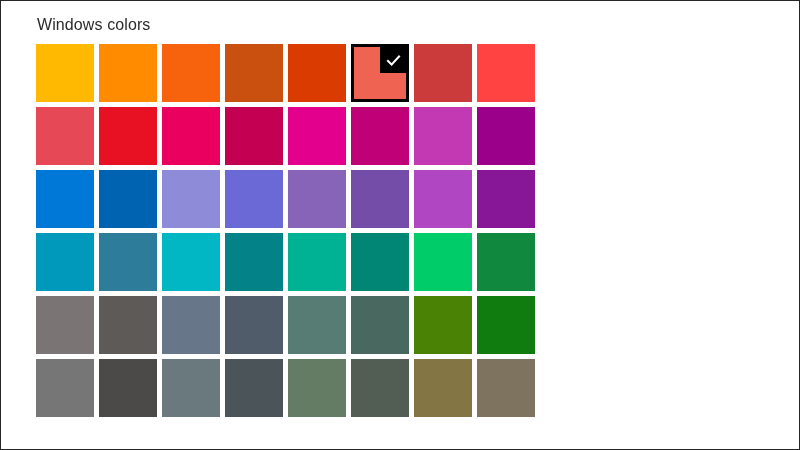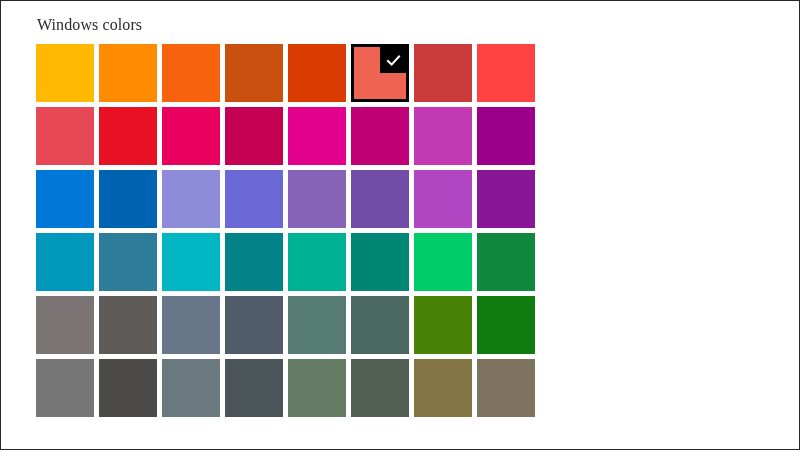--- a/index.html
+++ b/index.html
@@ -32,21 +32,20 @@
     box-sizing: border-box;
   }
   #section-title {
     font-size: 16px;
     line-height: 20px;
     color: #2b2b2b;
     letter-spacing: 0.1px;
     font-weight: 400;
     margin: 0 0 9px 1px;
     height: 20px;
-    font-family: Liberation Serif, serif;
   }
   #swatch-grid {
     display: grid;
     grid-template-columns: repeat(8, 58px);
     grid-auto-rows: 58px;
     gap: 5px;
     width: 499px;
   }
   .swatch {
     position: relative;

